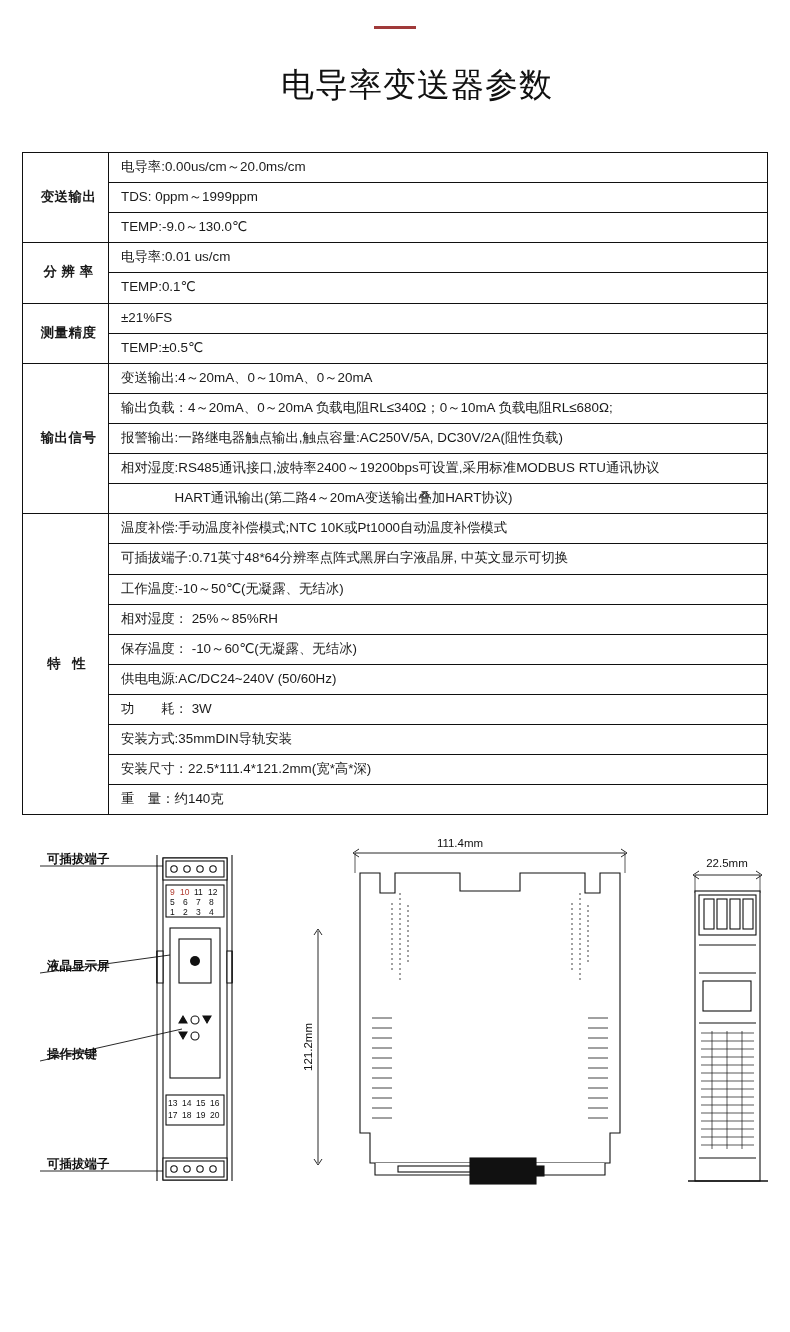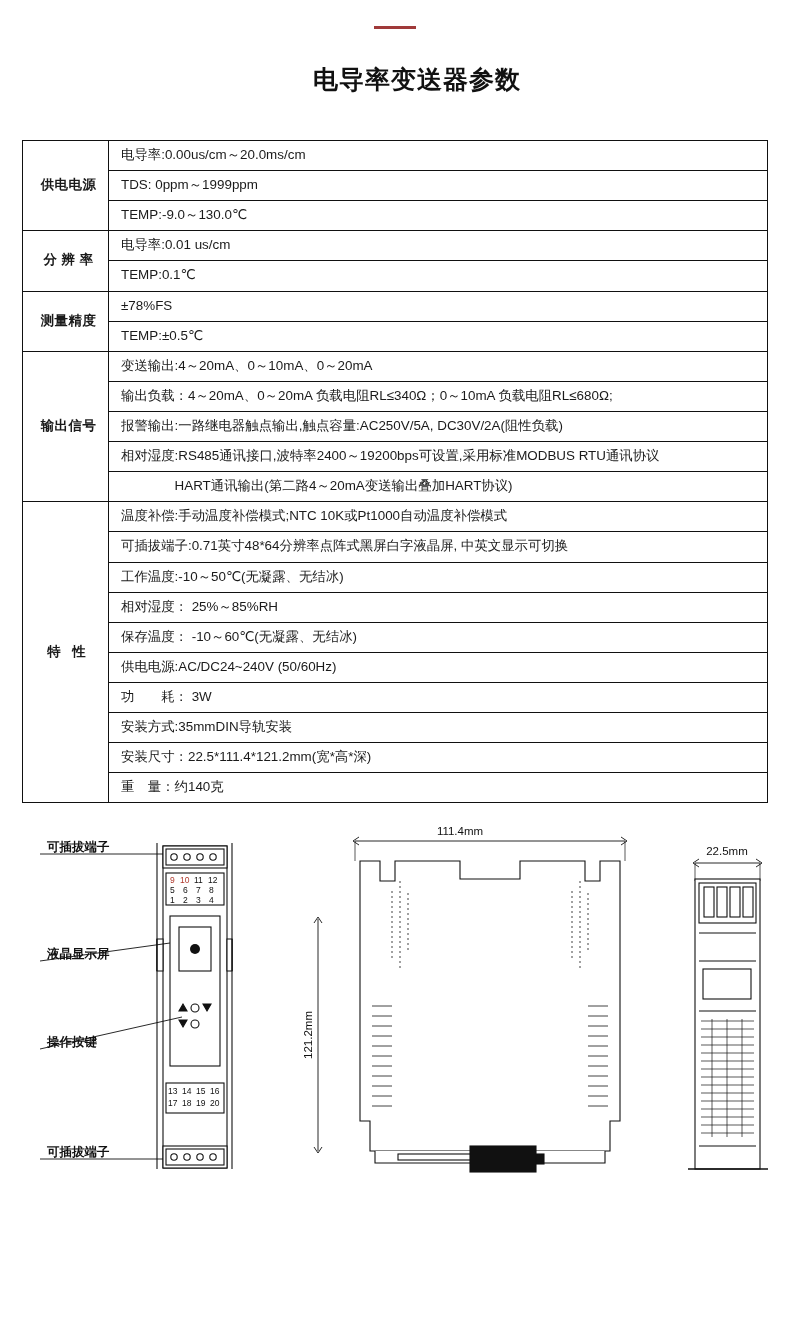--- a/index.html
+++ b/index.html
@@ -29,22 +29,22 @@
     font-family: "DejaVu Sans", "Liberation Sans", sans-serif;
   }
   .title-rule {
     width: 42px;
     height: 3px;
     background: #a03a3a;
     margin: 26px auto 0 auto;
   }
   .subtitle {
     text-align: center;
-    font-size: 25px;
-    font-weight: bold;
+    font-size: 33px;
+    font-weight: normal;
     margin-top: 34px;
     color: #111;
     letter-spacing: 1px;
     margin-left: 44px;
   }
 
   
   .spec-wrap {
     margin: 44px 22px 0 22px;
   }
@@ -92,41 +92,41 @@
 <div>
   <div class="title-rule"></div>
   <div class="subtitle">电导率变送器参数</div>
 </div>
 
 <div class="spec-wrap">
   <table class="spec">
     <tbody>
 
       <tr>
-        <td class="label" rowspan="3">供电电源</td>
+        <td class="label" rowspan="3">变送输出</td>
         <td class="value">电导率:0.00us/cm～20.0ms/cm</td>
       </tr>
       <tr>
         <td class="value">TDS:  0ppm～1999ppm</td>
       </tr>
       <tr>
         <td class="value">TEMP:-9.0～130.0℃</td>
       </tr>
 
       <tr>
         <td class="label" rowspan="2">分 辨 率</td>
         <td class="value">电导率:0.01 us/cm</td>
       </tr>
       <tr>
         <td class="value">TEMP:0.1℃</td>
       </tr>
 
       <tr>
         <td class="label" rowspan="2">测量精度</td>
-        <td class="value">±78%FS</td>
+        <td class="value">±21%FS</td>
       </tr>
       <tr>
         <td class="value">TEMP:±0.5℃</td>
       </tr>
 
       <tr>
         <td class="label" rowspan="5">输出信号</td>
         <td class="value">变送输出:4～20mA、0～10mA、0～20mA</td>
       </tr>
       <tr>

